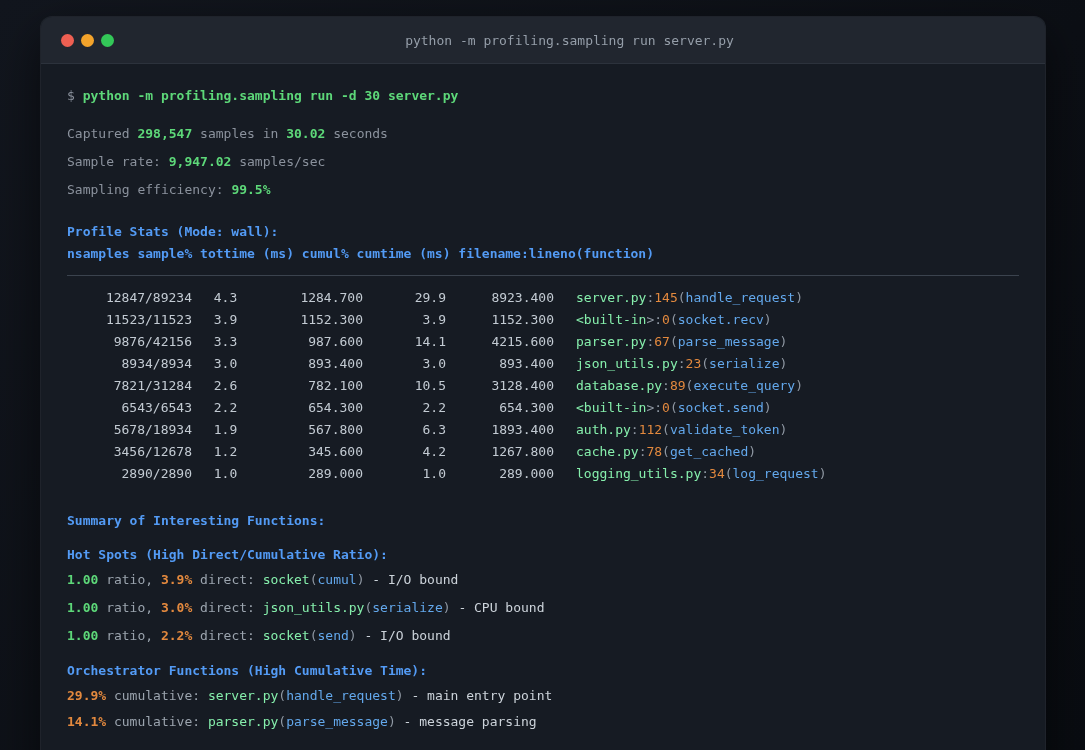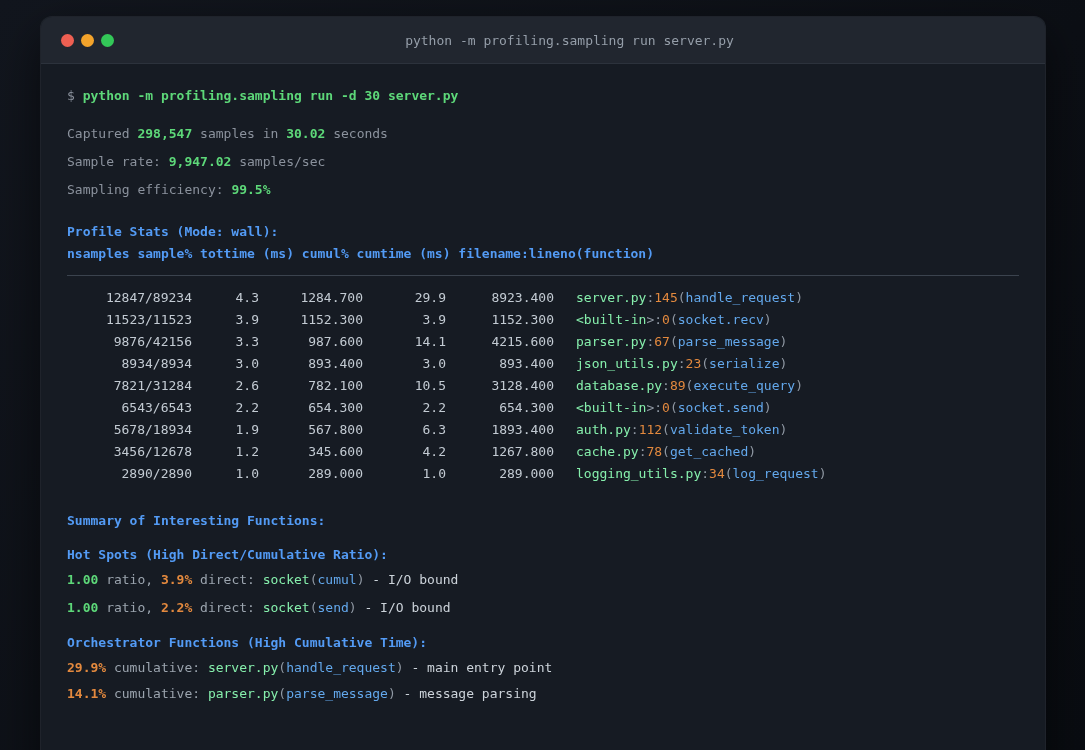--- a/index.html
+++ b/index.html
@@ -45,21 +45,21 @@
   .m16 { margin-top:16px; }
   .m20 { margin-top:20px; }
   .m25 { margin-top:25px; }
   .m12 { margin-top:12px; }
   .m3  { margin-top:3px; }
   .m4  { margin-top:4px; }
   .m19 { margin-top:13px; }
   .rule { height:1px; background:#3b434e; margin-top:10px; margin-bottom:11px; }
   .trow { white-space:nowrap; }
   .c { display:inline-block; text-align:right; }
-  .c1{ width:125px; } .c2{ width:67px; } .c3{ width:104px; }
+  .c1{ width:125px; } .c2{ width:67px;text-align:center; } .c3{ width:104px; }
   .c4{ width:83px; }  .c5{ width:108px; }
   .loc{ margin-left:22px; }
 </style>
 </head>
 <body>
 
 <div class="window">
   <div class="titlebar">
     <div class="dots">
       <span class="dot dot-red"></span>
@@ -101,20 +101,21 @@
     <div class="trow"><span class="c c1">3456/12678</span><span class="c c2">1.2</span><span class="c c3">345.600</span><span class="c c4">4.2</span><span class="c c5">1267.800</span><span class="loc"><span class="file">cache.py</span><span class="p">:</span><span class="lno">78</span><span class="p">(</span><span class="fn">get_cached</span><span class="p">)</span></span></div>
 
     <div class="trow"><span class="c c1">2890/2890</span><span class="c c2">1.0</span><span class="c c3">289.000</span><span class="c c4">1.0</span><span class="c c5">289.000</span><span class="loc"><span class="file">logging_utils.py</span><span class="p">:</span><span class="lno">34</span><span class="p">(</span><span class="fn">log_request</span><span class="p">)</span></span></div>
 
     <div class="line m25 heading">Summary of Interesting Functions:</div>
 
     <div class="line m12 heading">Hot Spots (High Direct/Cumulative Ratio):</div>
 
     <div class="line m3"><span class="green-b">1.00</span> <span class="lbl">ratio,</span> <span class="orange-b">3.9%</span> <span class="lbl">direct:</span> <span class="file">socket</span><span class="p">(</span><span class="fn">cumul</span><span class="p">)</span> <span class="note">- I/O bound</span></div>
 
+    <div class="line m6"><span class="green-b">1.00</span> <span class="lbl">ratio,</span> <span class="orange-b">3.0%</span> <span class="lbl">direct:</span> <span class="file">json_utils.py</span><span class="p">(</span><span class="fn">serialize</span><span class="p">)</span> <span class="note">- CPU bound</span></div>
 
     <div class="line m6"><span class="green-b">1.00</span> <span class="lbl">ratio,</span> <span class="orange-b">2.2%</span> <span class="lbl">direct:</span> <span class="file">socket</span><span class="p">(</span><span class="fn">send</span><span class="p">)</span> <span class="note">- I/O bound</span></div>
 
     <div class="line m19 heading">Orchestrator Functions (High Cumulative Time):</div>
 
     <div class="line m3"><span class="orange-b">29.9%</span> <span class="lbl">cumulative:</span> <span class="file">server.py</span><span class="p">(</span><span class="fn">handle_request</span><span class="p">)</span> <span class="note">- main entry point</span></div>
 
     <div class="line m4"><span class="orange-b">14.1%</span> <span class="lbl">cumulative:</span> <span class="file">parser.py</span><span class="p">(</span><span class="fn">parse_message</span><span class="p">)</span> <span class="note">- message parsing</span></div>
 
   </div>

